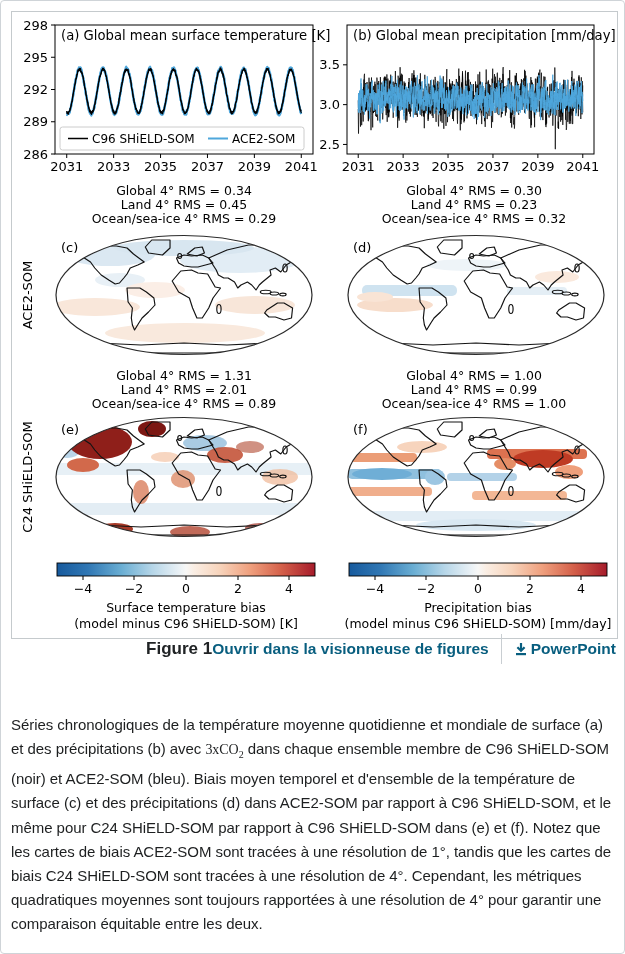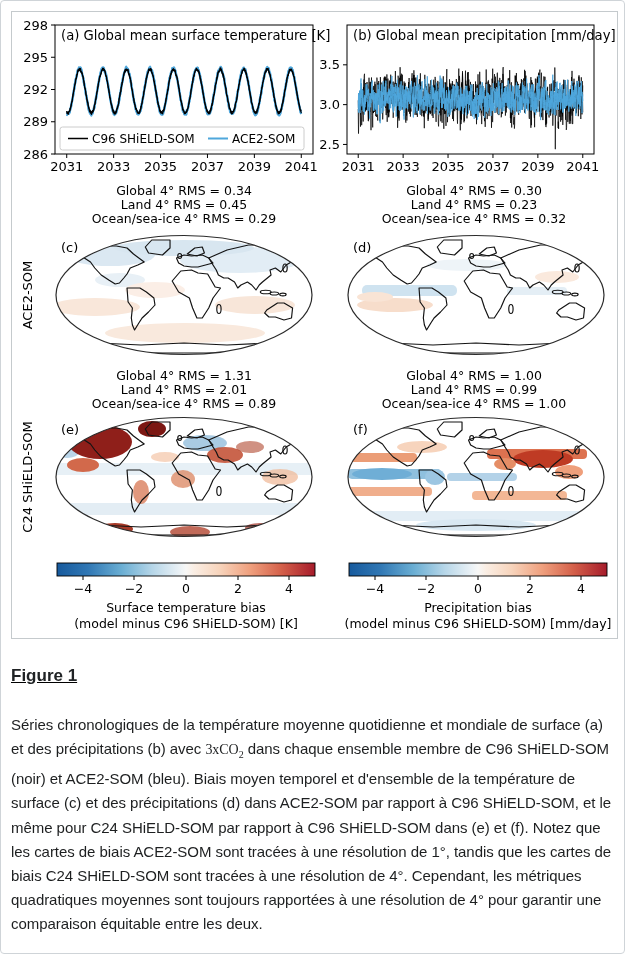--- a/index.html
+++ b/index.html
@@ -8,22 +8,22 @@
     position:relative; width:625px; height:954px; background:#ffffff;
     border:1px solid #cfd4d8; border-radius:4px; overflow:hidden;
   }
   .figure-box {
     position:absolute; left:10px; top:10px; width:607px; height:628px;
     border:1px solid #c5cacd; background:#ffffff;
   }
   .figure-box svg { display:block; }
   svg text { font-family:"DejaVu Sans", sans-serif; fill:#000000; }
   .caption-bar {
-    position:absolute; top:656px; left:10px; width:605px; height:38px;
-    display:flex; align-items:center; justify-content:flex-start;text-decoration:underline;
+    position:absolute; top:629px; left:10px; width:605px; height:38px;
+    display:flex; align-items:center; justify-content:flex-end;
   }
   .fig-label { font-size:17px; font-weight:bold; color:#202325; }
   .caption-links { display:flex; align-items:center; gap:12px; }
   .link { color:#085e7f; font-size:15.5px; font-weight:600; text-decoration:none; cursor:pointer; display:flex; align-items:center; gap:3px;}
   .vsep { width:1px; height:30px; background:#c9ced2; }
   .caption-text {
     position:absolute; top:712px; left:10px; width:606px;
     font-size:15px; line-height:24.2px; color:#1d1f20; letter-spacing:-0.05px;
   }
   .mathvar { font-family:"Liberation Serif", serif; font-size:14px;margin-top:28px; }
@@ -289,17 +289,31 @@
           <text x="569" y="581">4</text>
         </g>
         <text x="466" y="600" font-size="12.5" text-anchor="middle">Precipitation bias</text>
         <text x="466" y="616" font-size="12.5" text-anchor="middle">(model minus C96 SHiELD-SOM) [mm/day]</text>
       </g>
     </svg>
   </div>
 
   <div class="caption-bar">
     <div class="fig-label">Figure 1</div>
+    <div class="caption-links">
+      <a class="link">Ouvrir dans la visionneuse de figures</a>
+      <div class="vsep"></div>
+      <a class="link">
+        <span style="display:inline-flex;">
+          <svg width="14" height="14" viewBox="0 0 14 14">
+            <path d="M7 1 L7 8" stroke="#085e7f" stroke-width="2.2" fill="none"></path>
+            <path d="M3.4 5.2 L7 8.8 L10.6 5.2" stroke="#085e7f" stroke-width="2.2" fill="none" stroke-linejoin="miter"></path>
+            <rect x="2" y="11" width="10" height="2.2" fill="#085e7f"></rect>
+          </svg>
+        </span>
+        <span>PowerPoint</span>
+      </a>
+    </div>
   </div>
 
   <div class="caption-text"><span>Séries chronologiques de la température moyenne quotidienne et mondiale de surface (a) et des précipitations (b) avec </span><span class="mathvar"><span>3xCO</span><sub>2</sub></span><span> dans chaque ensemble membre de C96 SHiELD-SOM (noir) et ACE2-SOM (bleu). Biais moyen temporel et d'ensemble de la température de surface (c) et des précipitations (d) dans ACE2-SOM par rapport à C96 SHiELD-SOM, et le même pour C24 SHiELD-SOM par rapport à C96 SHiELD-SOM dans (e) et (f). Notez que les cartes de biais ACE2-SOM sont tracées à une résolution de 1°, tandis que les cartes de biais C24 SHiELD-SOM sont tracées à une résolution de 4°. Cependant, les métriques quadratiques moyennes sont toujours rapportées à une résolution de 4° pour garantir une comparaison équitable entre les deux.</span></div>
 
 </div>
 
 </body></html>

